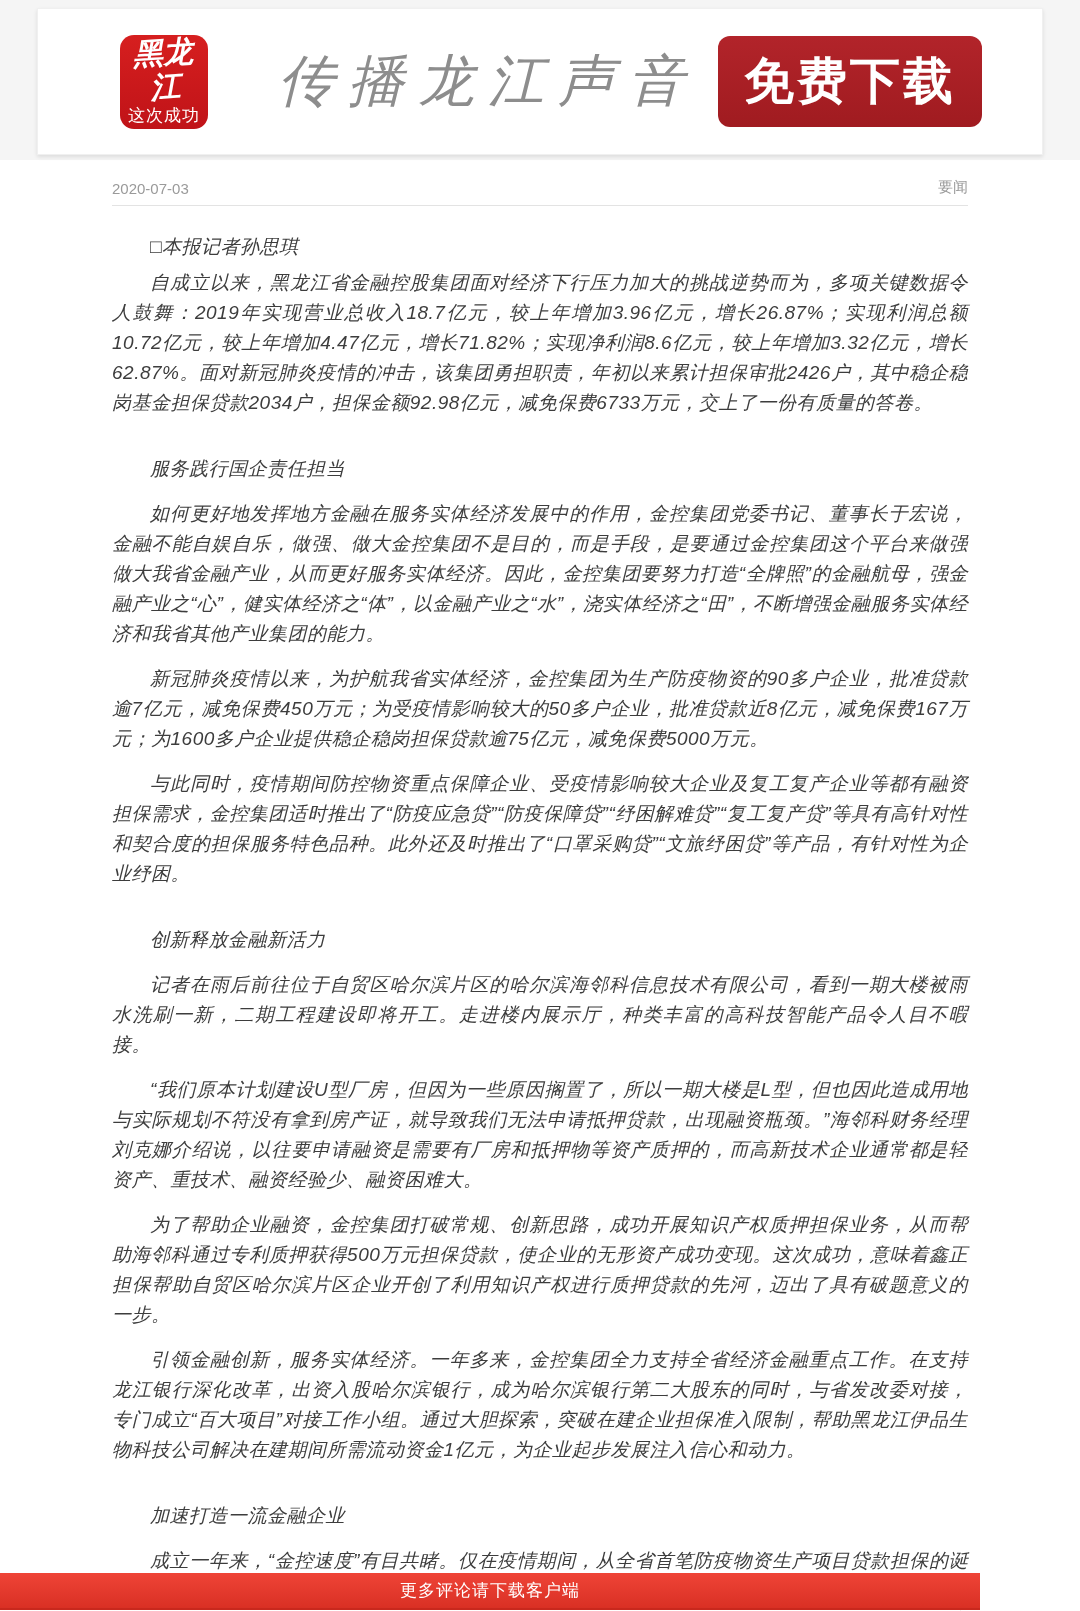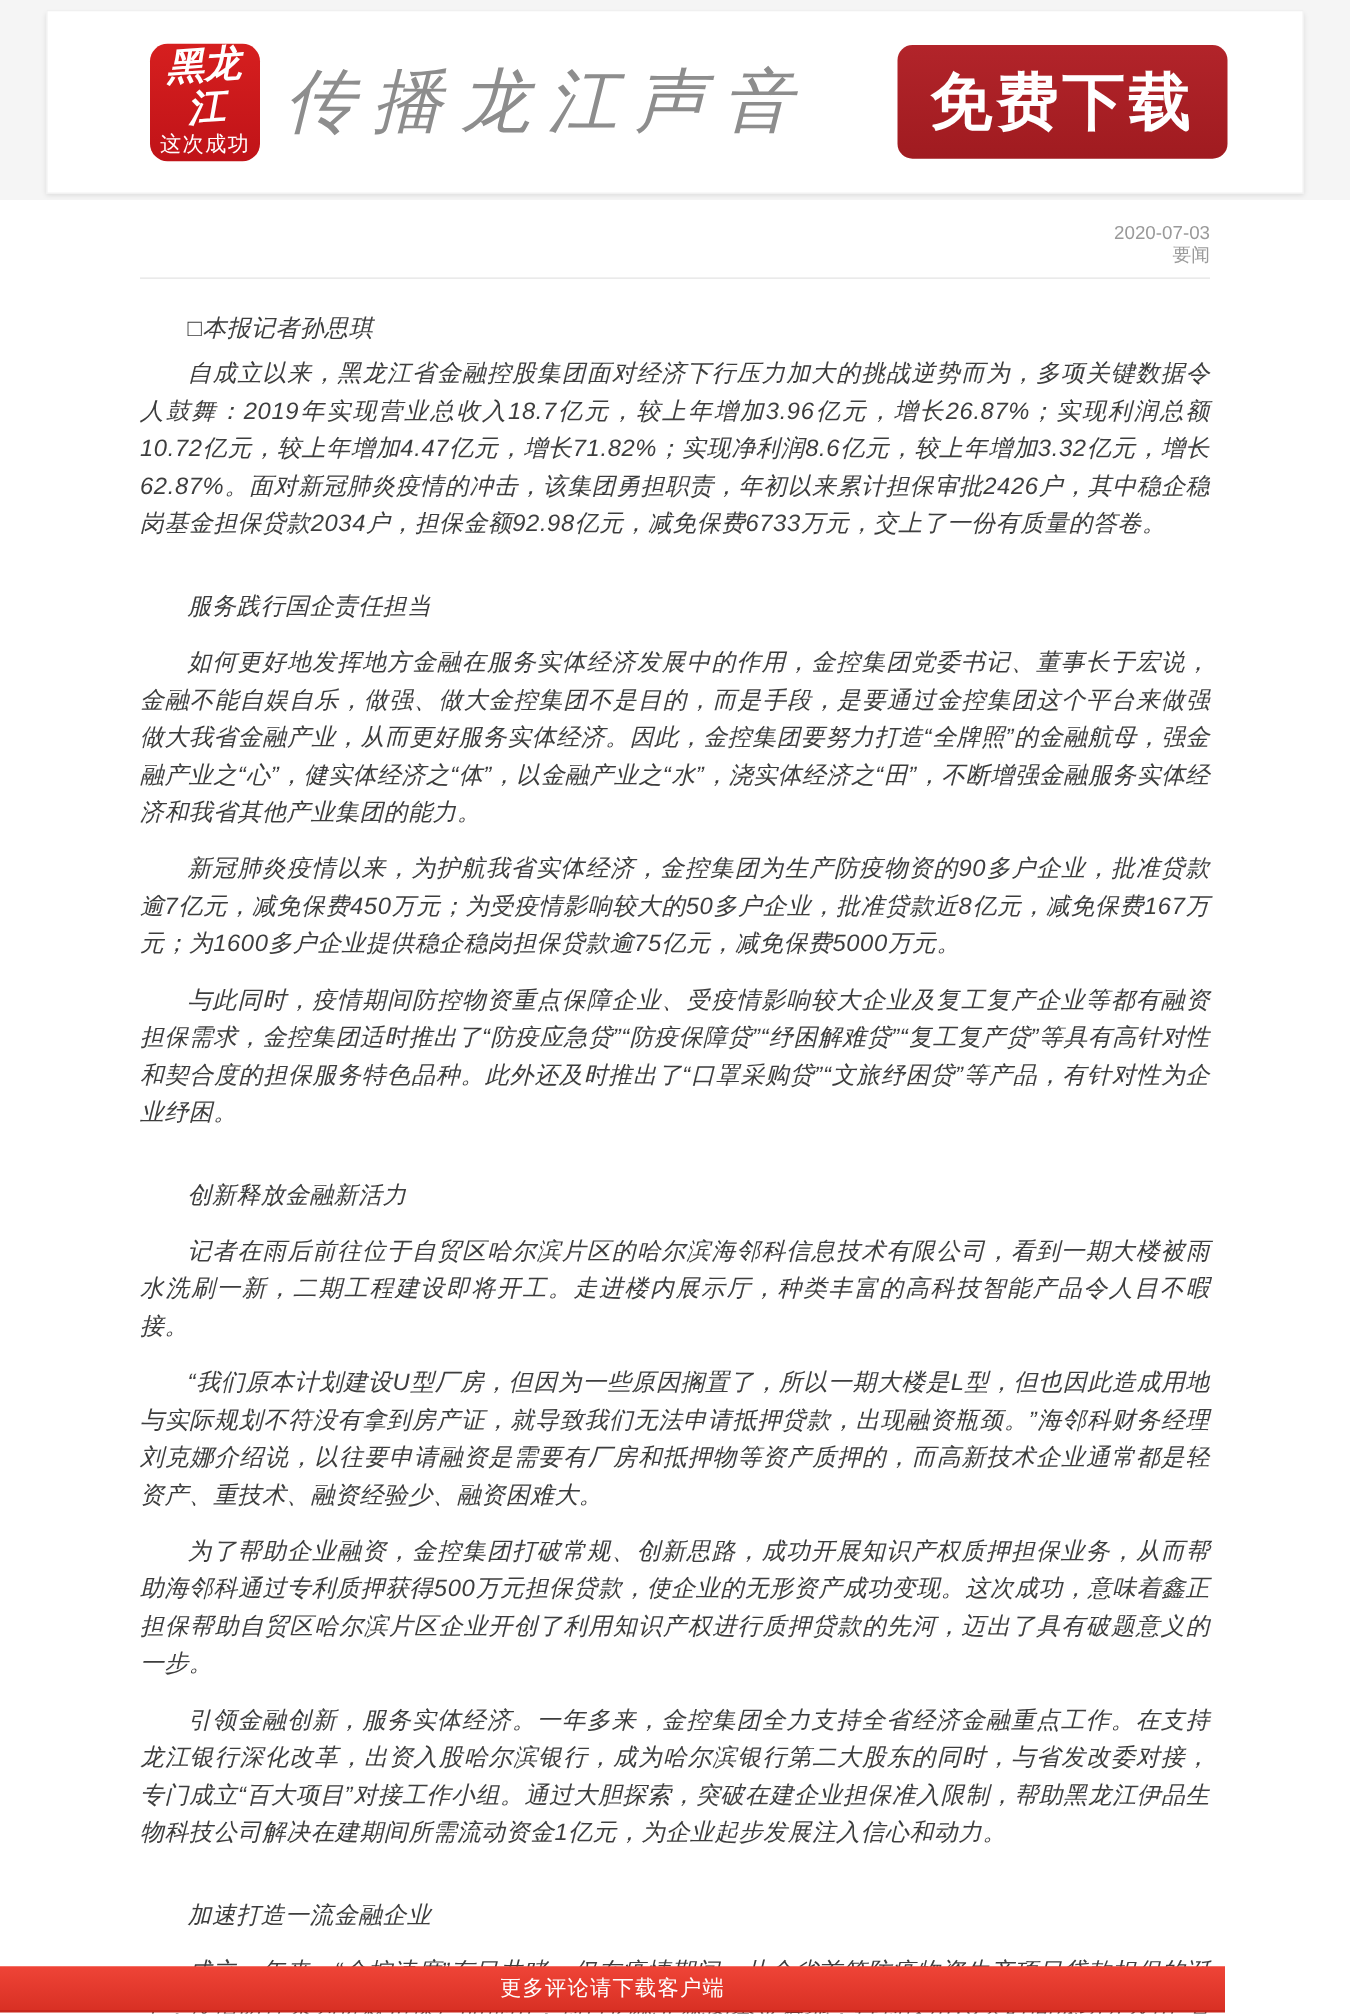--- a/index.html
+++ b/index.html
@@ -16,35 +16,35 @@
   }
   .logo {
     width:88px; height:94px; background:linear-gradient(#d61f1f,#c01318);
     border-radius:14px; color:#fff; text-align:center;
     display:flex; flex-direction:column; justify-content:center;
     cursor:pointer; flex:0 0 auto;
   }
   .logo-line1 { font-family:"DejaVu Serif",serif; font-style:italic; font-weight:bold; font-size:30px; line-height:34px; transform:rotate(-4deg); }
   .logo-line2 { font-size:17px; line-height:24px; letter-spacing:1px; }
   .slogan {
-    flex:1 1 auto; text-align:left;
+    flex:1 1 auto; text-align:right;
     font-family:"DejaVu Serif",serif; font-style:italic;
     font-size:56px; color:#8d8d8d; letter-spacing:14px;
     padding:0 20px; white-space:nowrap;
   }
   .download-btn {
     flex:0 0 auto; background:linear-gradient(#b2242a,#a01b20);
     color:#fff; font-weight:bold; font-size:50px; letter-spacing:3px;
     padding:12px 26px; border-radius:12px; cursor:pointer; text-decoration:none;
   }
 
   
   .article { width:856px; margin:0 auto 0 112px; }
   .article h1 { font-size:27px; font-weight:bold; color:#222; margin-top:26px; letter-spacing:1px; }
-  .meta { display:flex; justify-content:space-between; align-items:flex-end; margin-top:18px; padding-bottom:8px; border-bottom:1px solid #e3e3e3;flex-direction:column; }
+  .meta { display:flex; justify-content:space-between; align-items:flex-end; margin-top:18px; padding-bottom:8px; border-bottom:1px solid #e3e3e3; }
   .meta .date { font-size:15px; color:#9a9a9a; }
   .meta .category { font-size:15px; color:#9a9a9a; cursor:pointer; }
   #article-body { margin-top:26px; }
   #article-body p {
     font-size:19px; line-height:30px; color:#3d3d3d;
     text-indent:2em; margin-bottom:15px; text-align:justify;
     letter-spacing:.5px;
     font-style:italic;
   }
   #article-body p.subhead { margin-top:36px; margin-bottom:15px; }

